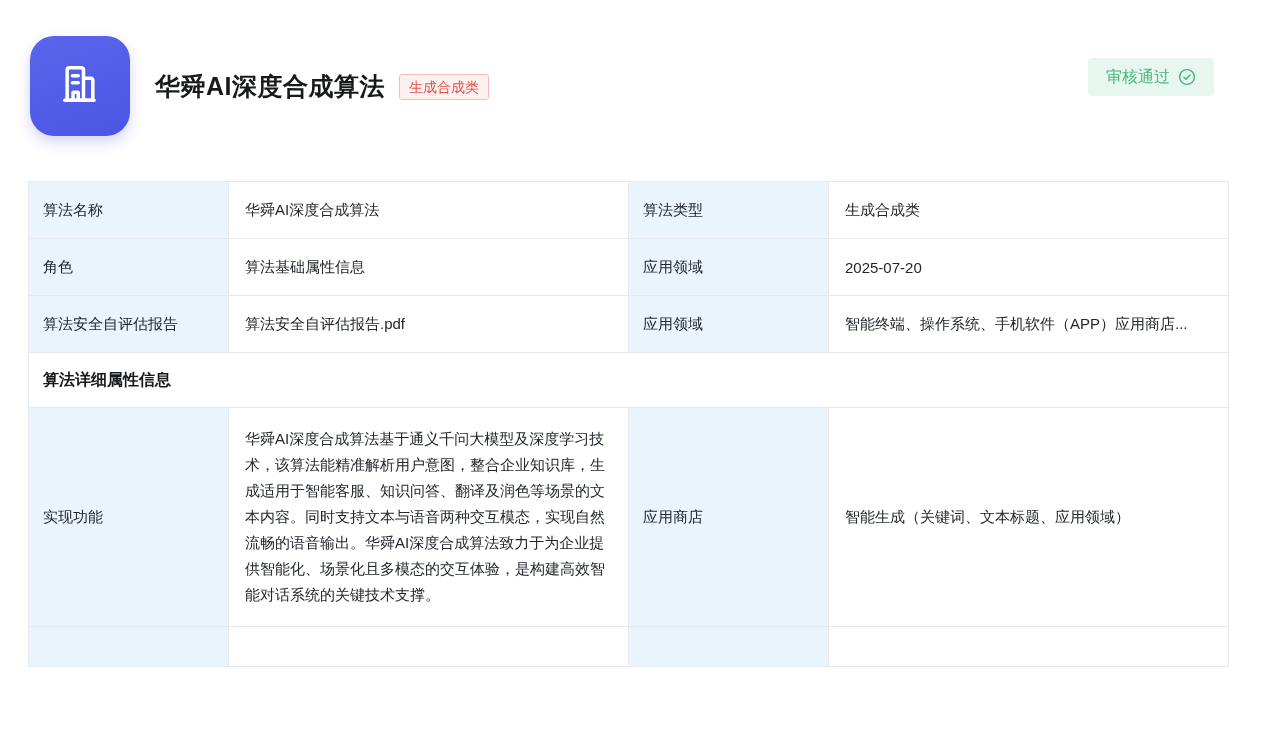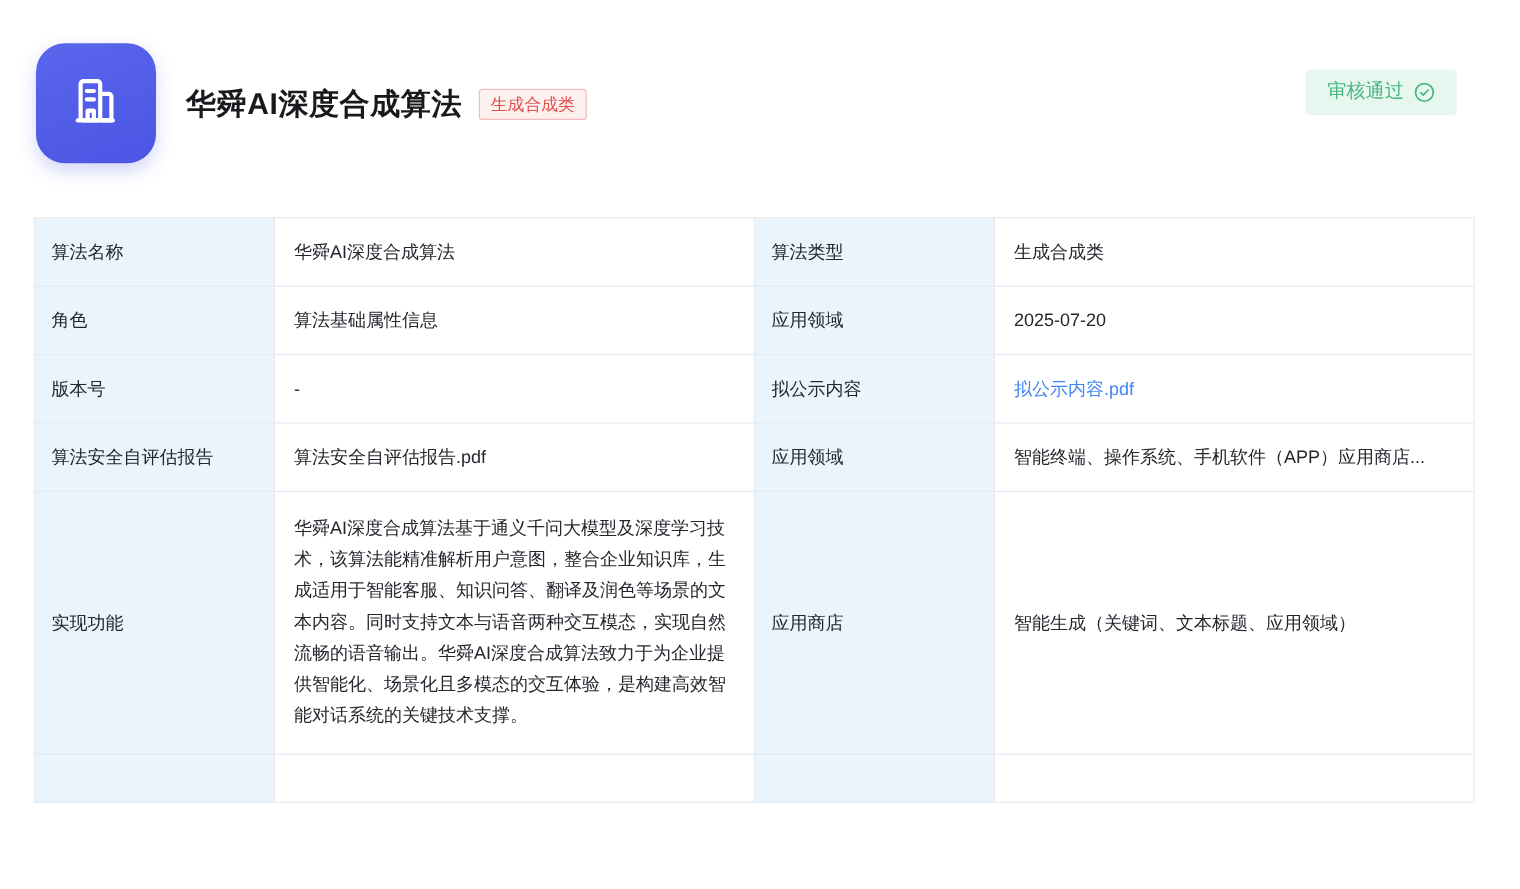--- a/index.html
+++ b/index.html
@@ -122,32 +122,27 @@
         <td class="label-cell">算法类型</td>
         <td class="value-cell">生成合成类</td>
       </tr>
       <tr class="row-basic">
         <td class="label-cell">角色</td>
         <td class="value-cell">算法基础属性信息</td>
         <td class="label-cell">应用领域</td>
         <td class="value-cell">2025-07-20</td>
       </tr>
       <tr class="row-basic">
-        <td class="label-cell">版本号</td>
-        <td class="value-cell">-</td>
-        <td class="label-cell">拟公示内容</td>
-        <td class="value-cell">
-          <a class="file-link">拟公示内容.pdf</a>
-        </td>
-      </tr>
-      <tr class="row-basic">
         <td class="label-cell">算法安全自评估报告</td>
         <td class="value-cell">算法安全自评估报告.pdf</td>
         <td class="label-cell">应用领域</td>
         <td class="value-cell">智能终端、操作系统、手机软件（APP）应用商店...</td>
+      </tr>
+      <tr>
+        <td class="section-header-cell" colspan="4">算法详细属性信息</td>
       </tr>
       <tr class="row-detail">
         <td class="label-cell">实现功能</td>
         <td class="value-cell detail-value">
           <span class="detail-text">华舜AI深度合成算法基于通义千问大模型及深度学习技术，该算法能精准解析用户意图，整合企业知识库，生成适用于智能客服、知识问答、翻译及润色等场景的文本内容。同时支持文本与语音两种交互模态，实现自然流畅的语音输出。华舜AI深度合成算法致力于为企业提供智能化、场景化且多模态的交互体验，是构建高效智能对话系统的关键技术支撑。</span>
         </td>
         <td class="label-cell">应用商店</td>
         <td class="value-cell">智能生成（关键词、文本标题、应用领域）</td>
       </tr>
       <tr class="row-partial">

